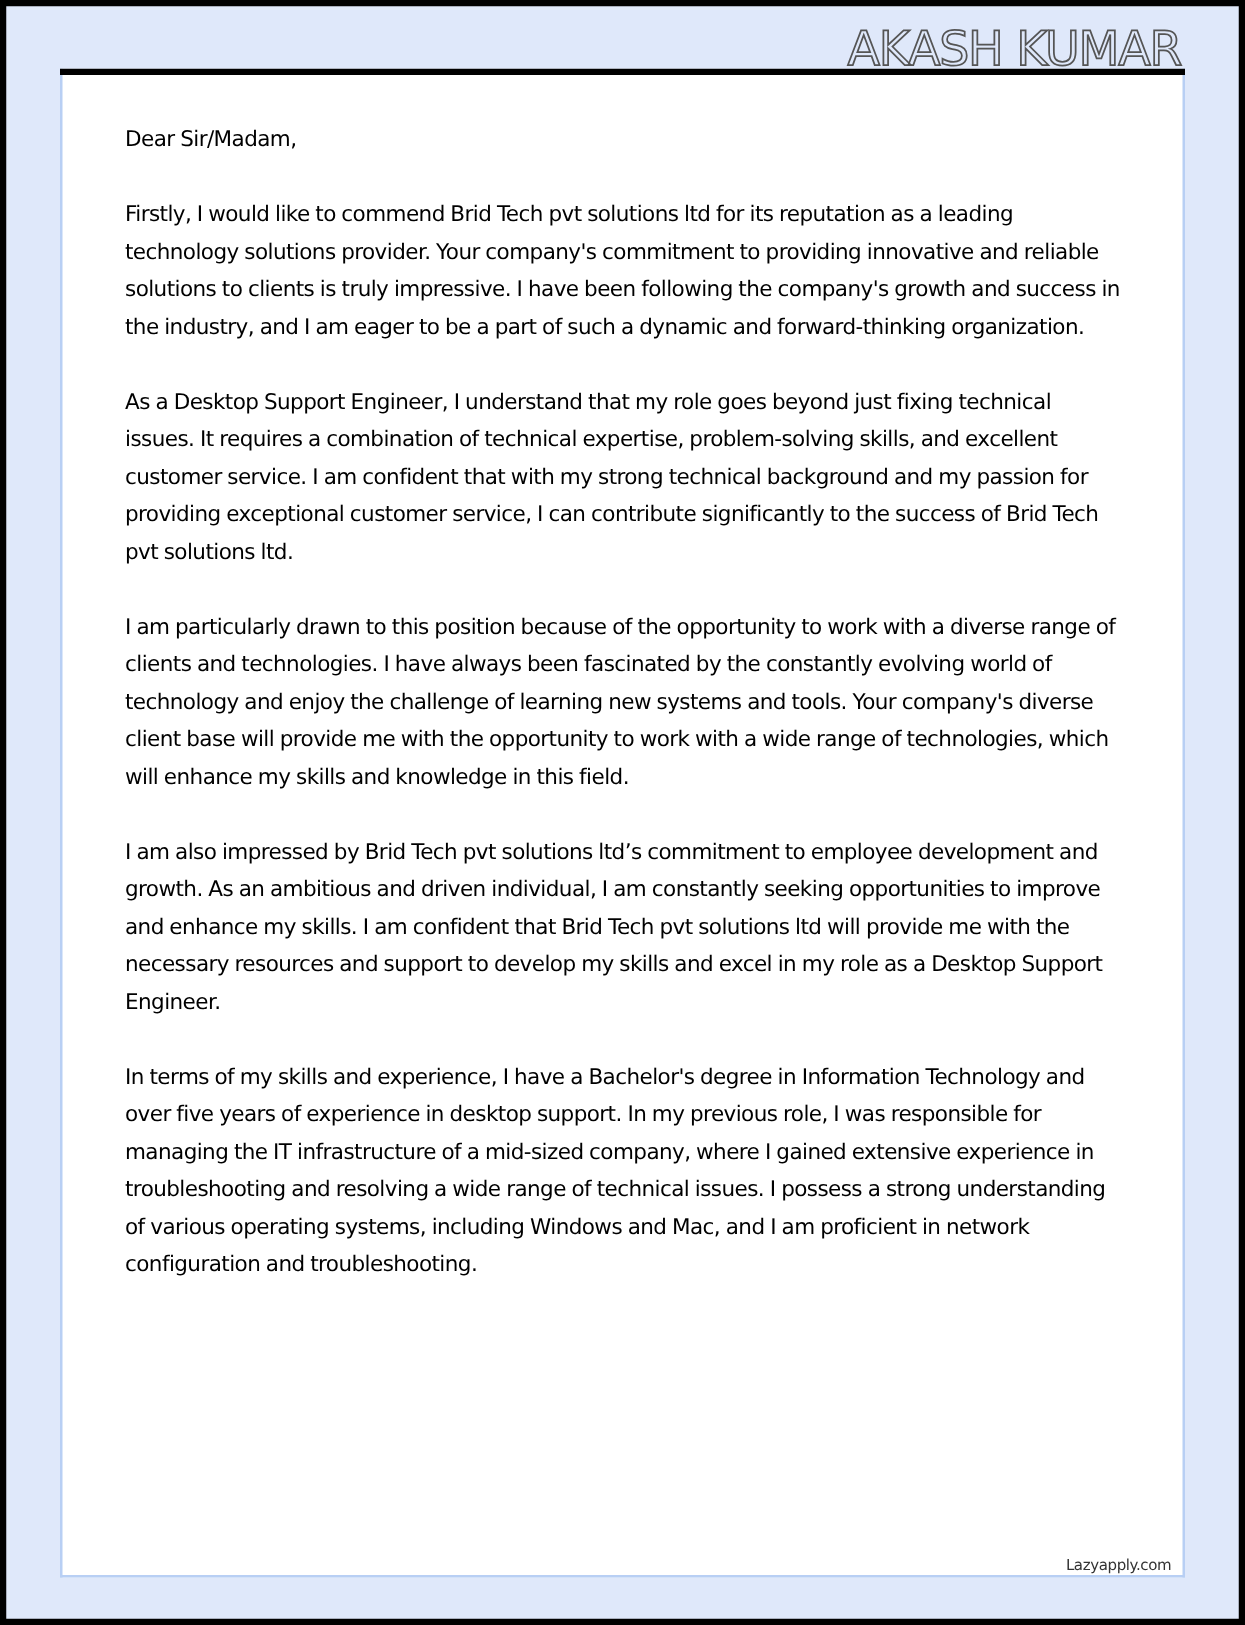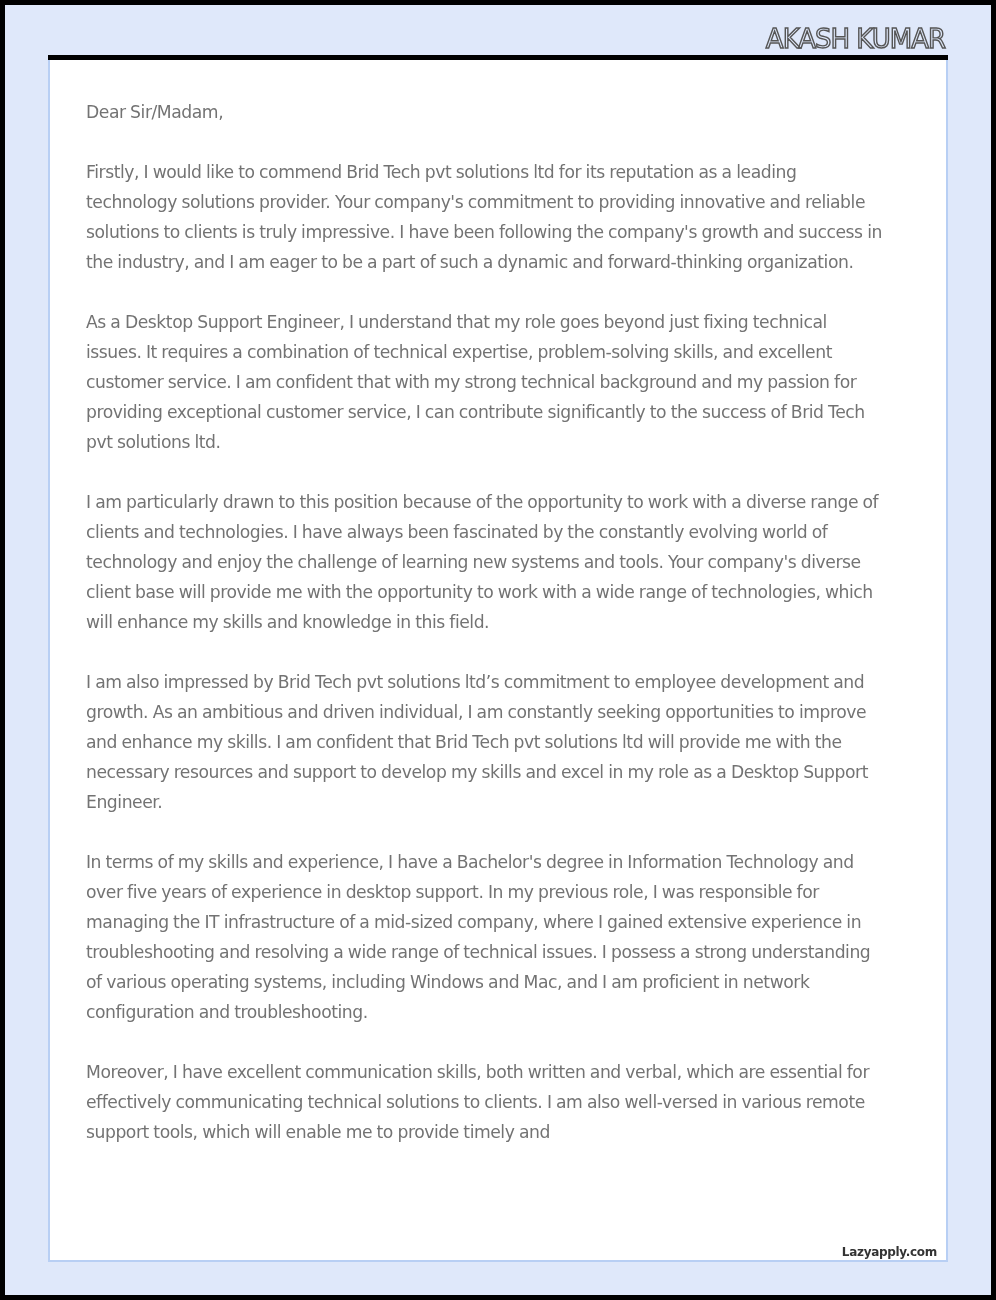--- a/index.html
+++ b/index.html
@@ -21,21 +21,21 @@
       width: 986px;
       height: 1290px;
       background: #dfe8fa;
       overflow: hidden;
     }
     .name-header {
       position: absolute;
       right: 46px;
       top: 12px;
       font-family: "DejaVu Sans", sans-serif;
-      font-size: 26px;
+      font-size: 38px;
       font-weight: normal;
       letter-spacing: -1px;
       color: #dfe8fa;
       -webkit-text-stroke: 1.4px #555555;
       line-height: 44px;
       white-space: nowrap;
       text-align: right;
     }
     .paper {
       position: absolute;
@@ -52,57 +52,55 @@
     .paper-topbar {
       position: absolute;
       left: 43px;
       top: 50px;
       width: 900px;
       height: 5px;
       background: #000000;
     }
     .letter {
       position: absolute;
-      left: 81px;
+      left: 95px;
       top: 92px;
       width: 800px;
       font-family: "DejaVu Sans", sans-serif;
       font-size: 17.2px;
       line-height: 30px;
-      color: #737373;
+      color: #000000;
       letter-spacing: -0.45px;
       word-spacing: -0.5px;
     }
     .letter p {
       margin: 0 0 30px 0;
     }
     .watermark {
       position: absolute;
       right: 54px;
       top: 1240px;
       font-family: "DejaVu Sans", sans-serif;
       font-size: 12px;
       color: #333333;
       letter-spacing: -0.3px;
-      font-weight: bold;
     }
   </style>
 </head>
 <body>
 
 <div class="page-bg">
   <div class="name-header">AKASH KUMAR</div>
 
   <div class="paper"></div>
   <div class="paper-topbar"></div>
 
   <div class="letter">
     <p>Dear Sir/Madam,</p>
     <p>Firstly, I would like to commend Brid Tech pvt solutions ltd for its reputation as a leading technology solutions provider. Your company's commitment to providing innovative and reliable solutions to clients is truly impressive. I have been following the company's growth and success in the industry, and I am eager to be a part of such a dynamic and forward-thinking organization.</p>
     <p>As a Desktop Support Engineer, I understand that my role goes beyond just fixing technical issues. It requires a combination of technical expertise, problem-solving skills, and excellent customer service. I am confident that with my strong technical background and my passion for providing exceptional customer service, I can contribute significantly to the success of Brid Tech pvt solutions ltd.</p>
     <p>I am particularly drawn to this position because of the opportunity to work with a diverse range of clients and technologies. I have always been fascinated by the constantly evolving world of technology and enjoy the challenge of learning new systems and tools. Your company's diverse client base will provide me with the opportunity to work with a wide range of technologies, which will enhance my skills and knowledge in this field.</p>
     <p>I am also impressed by Brid Tech pvt solutions ltd’s commitment to employee development and growth. As an ambitious and driven individual, I am constantly seeking opportunities to improve and enhance my skills. I am confident that Brid Tech pvt solutions ltd will provide me with the necessary resources and support to develop my skills and excel in my role as a Desktop Support Engineer.</p>
     <p>In terms of my skills and experience, I have a Bachelor's degree in Information Technology and over five years of experience in desktop support. In my previous role, I was responsible for managing the IT infrastructure of a mid-sized company, where I gained extensive experience in troubleshooting and resolving a wide range of technical issues. I possess a strong understanding of various operating systems, including Windows and Mac, and I am proficient in network configuration and troubleshooting.</p>
-    <p>Moreover, I have excellent communication skills, both written and verbal, which are essential for effectively communicating technical solutions to clients. I am also well-versed in various remote support tools, which will enable me to provide timely and</p>
   </div>
 
   <div class="watermark">Lazyapply.com</div>
 </div>
 
 </body></html>

